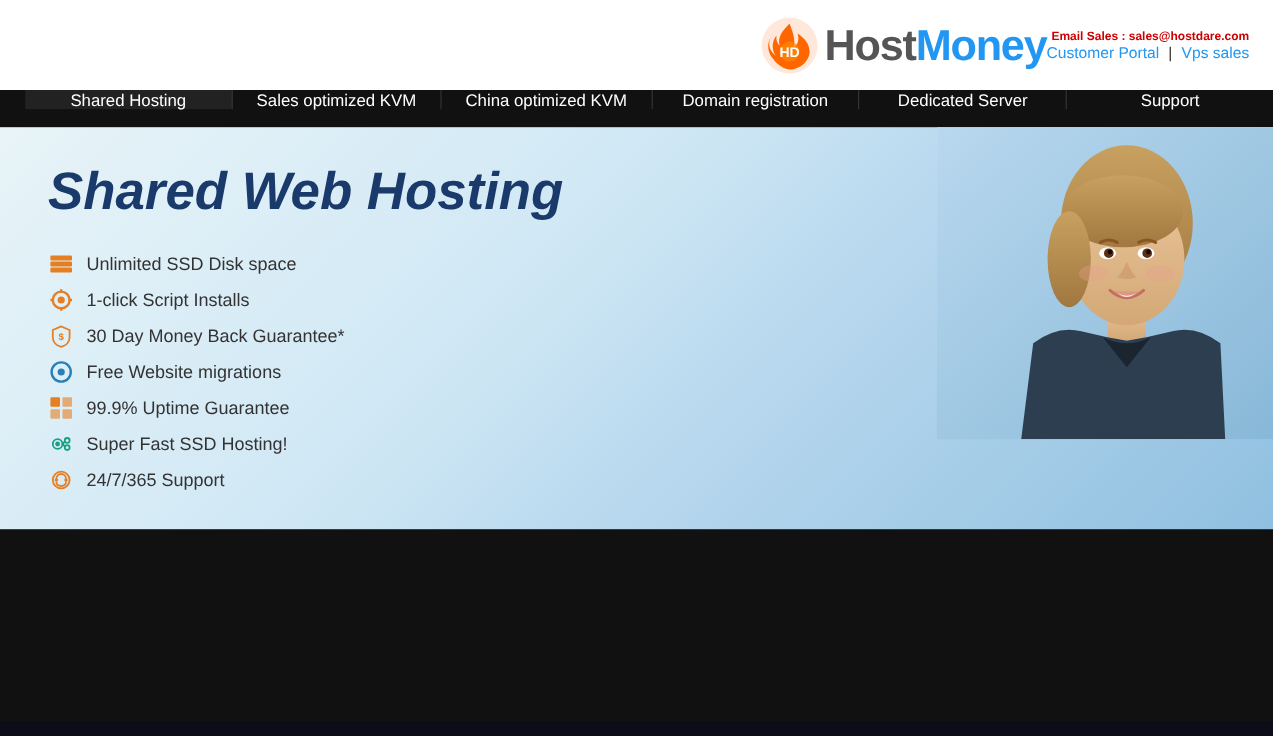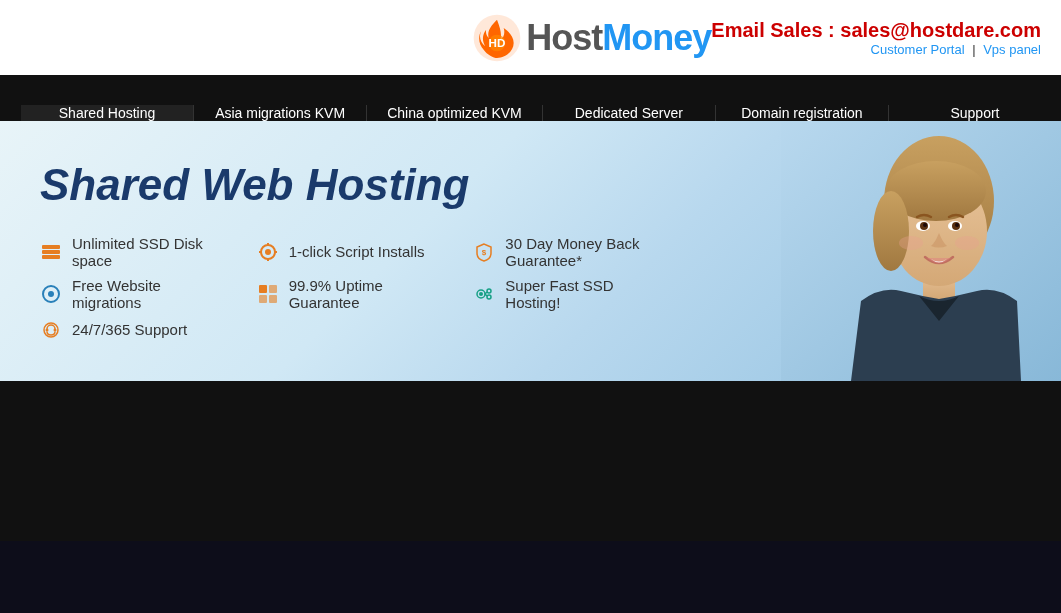--- a/index.html
+++ b/index.html
@@ -28,21 +28,21 @@
       font-weight: bold;
       color: #333;
       letter-spacing: -1px;
     }
     .logo-text span.host { color: #555; }
     .logo-text span.dare { color: #2196f3; }
     .contact-area {
       text-align: right;
     }
     .email-sales {
-      font-size: 20px;
+      font-size: 10px;
       font-weight: bold;
       color: #cc0000;
     }
     .email-sales a {
       color: #cc0000;
       text-decoration: none;
     }
     .portal-links {
       font-size: 13px;
       color: #333;
@@ -53,22 +53,22 @@
     }
     .portal-links .separator {
       color: #333;
       margin: 0 4px;
     }
 
     
     nav {
       background: #111;
       display: flex;
-      align-items: flex-end;
-      height: 46px;
+      align-items: flex-start;
+      height: 31px;
       padding-left: 21px;
     }
     .nav-item {
       color: #fff;
       font-size: 14px;
       font-weight: 500;
       padding: 0 20px;
       display: flex;
       align-items: center;
       cursor: pointer;
@@ -102,21 +102,21 @@
     .hero-title {
       font-size: 44px;
       font-weight: 900;
       color: #1a3a6b;
       margin-bottom: 25px;
       line-height: 1.1;
       font-style: italic;
     }
     .features-grid {
       display: grid;
-      grid-template-columns: 1fr 1fr 1fr;
+      grid-template-columns: 1fr;
       gap: 8px 30px;
     }
     .feature-item {
       display: flex;
       align-items: center;
       gap: 10px;
       font-size: 15px;
       color: #333;
     }
     .feature-icon {
@@ -184,31 +184,31 @@
       <span class="host">Host</span><span class="dare">Money</span>
     </div>
   </div>
   <div class="contact-area">
     <div class="email-sales">
       <span>Email Sales : </span><a href="#">sales@hostdare.com</a>
     </div>
     <div class="portal-links">
       <a href="#">Customer Portal</a>
       <span class="separator">|</span>
-      <a href="#">Vps panel</a>
+      <a href="#">Vps sales</a>
     </div>
   </div>
 </header>
 
 <nav>
   <div class="nav-item active">Shared Hosting</div>
-  <div class="nav-item">Asia migrations KVM</div>
+  <div class="nav-item">Sales optimized KVM</div>
   <div class="nav-item">China optimized KVM</div>
+  <div class="nav-item">Domain registration</div>
   <div class="nav-item">Dedicated Server</div>
-  <div class="nav-item">Domain registration</div>
   <div class="nav-item">Support</div>
 </nav>
 
 <section class="hero">
   <div class="hero-content">
     <h1 class="hero-title">Shared Web Hosting</h1>
     <div class="features-grid">
 
       <div class="feature-item">
         <span class="feature-icon orange">

